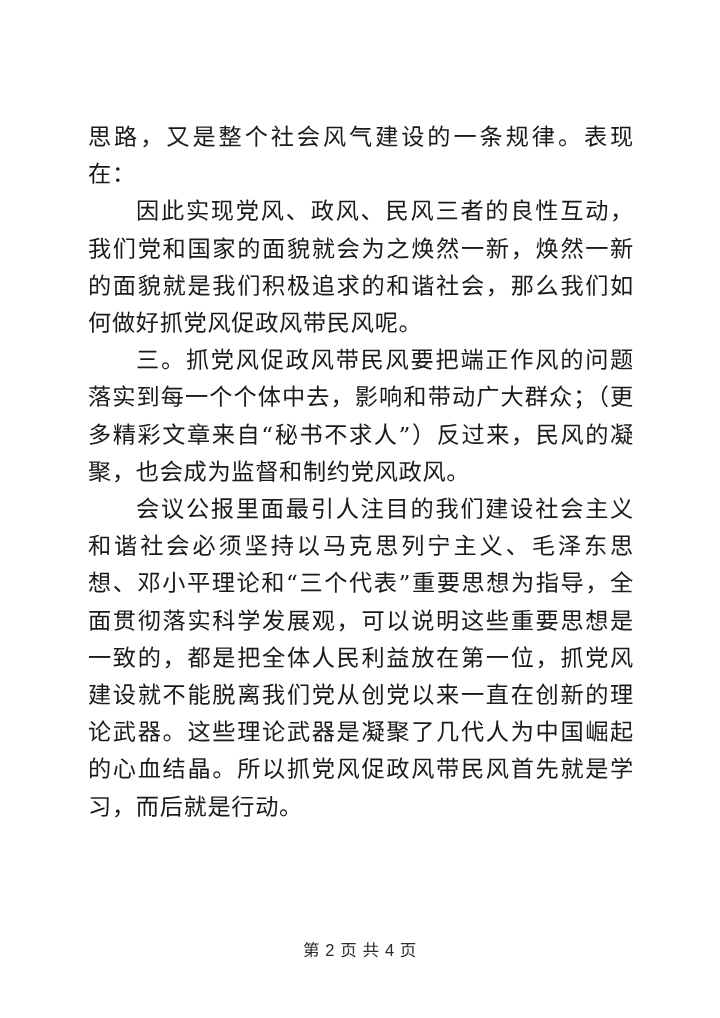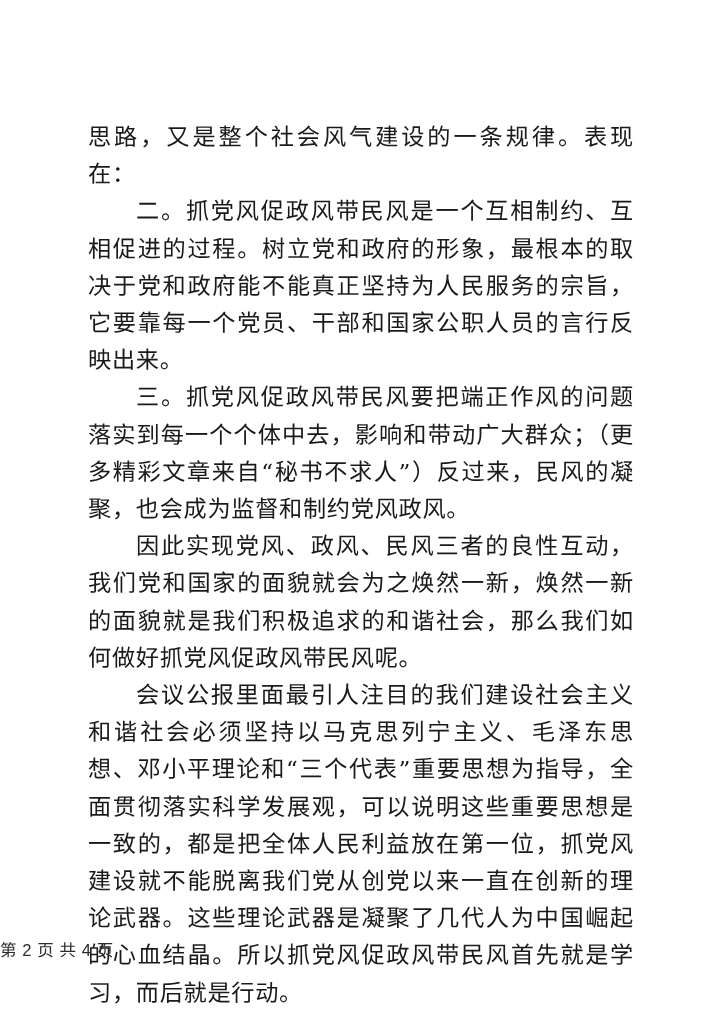--- a/index.html
+++ b/index.html
@@ -41,36 +41,35 @@
 
   .para.indent {
     text-indent: 48px;
   }
 
   .footer {
     position: absolute;
     left: 0;
     top: 938px;
     width: 720px;
-    text-align: left;
+    text-align: center;
     font-family: "Liberation Sans", "DejaVu Sans", sans-serif;
     font-size: 16.5px;
     line-height: 24px;
     color: #2b2b2b;
     letter-spacing: 0.6px;
   }
 </style>
 </head>
 <body>
 
 <div class="page">
 
   <div class="doc-body">
     <p class="para">思路，又是整个社会风气建设的一条规律。表现在：</p>
-    <p class="para indent">二。抓党风促政风带民风是一个互相制约、互相促进的过程。树立党和政府的形象，最根本的取决于党和政府能不能真正坚持为人民服务的宗旨，它要靠每一个党员、干部和国家公职人员的言行反映出来。</p>
+    <p class="para indent">因此实现党风、政风、民风三者的良性互动，我们党和国家的面貌就会为之焕然一新，焕然一新的面貌就是我们积极追求的和谐社会，那么我们如何做好抓党风促政风带民风呢。</p>
     <p class="para indent">三。抓党风促政风带民风要把端正作风的问题落实到每一个个体中去，影响和带动广大群众；（更多精彩文章来自“秘书不求人”）反过来，民风的凝聚，也会成为监督和制约党风政风。</p>
-    <p class="para indent">因此实现党风、政风、民风三者的良性互动，我们党和国家的面貌就会为之焕然一新，焕然一新的面貌就是我们积极追求的和谐社会，那么我们如何做好抓党风促政风带民风呢。</p>
     <p class="para indent">会议公报里面最引人注目的我们建设社会主义和谐社会必须坚持以马克思列宁主义、毛泽东思想、邓小平理论和“三个代表”重要思想为指导，全面贯彻落实科学发展观，可以说明这些重要思想是一致的，都是把全体人民利益放在第一位，抓党风建设就不能脱离我们党从创党以来一直在创新的理论武器。这些理论武器是凝聚了几代人为中国崛起的心血结晶。所以抓党风促政风带民风首先就是学习，而后就是行动。</p>
   </div>
 
   <div class="footer">第 2 页  共 4 页</div>
 
 </div>
 
 </body></html>

